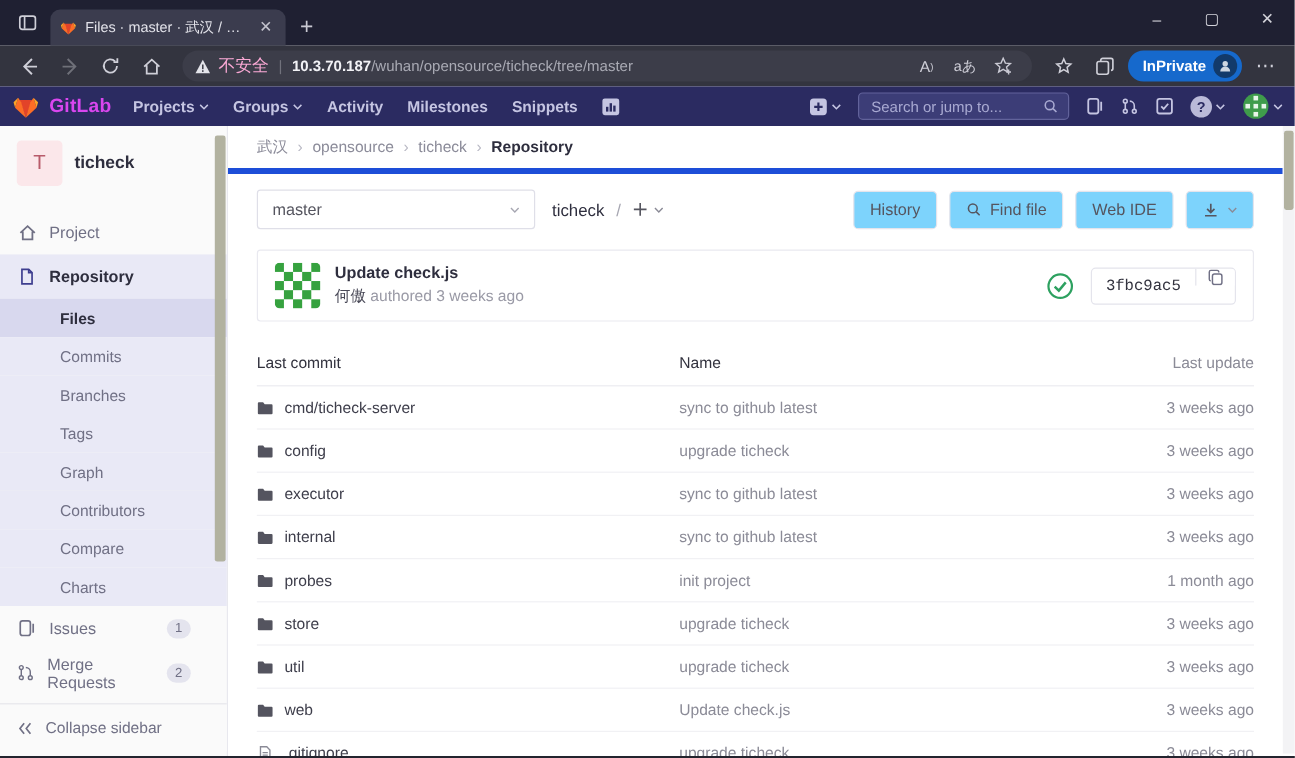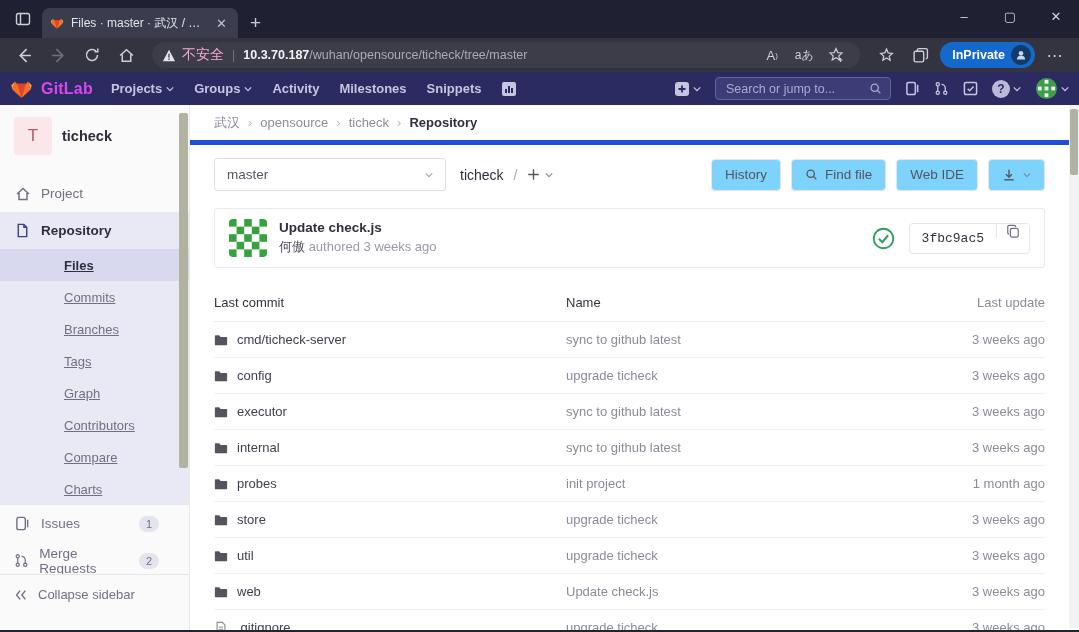--- a/index.html
+++ b/index.html
@@ -49,27 +49,27 @@
   .help-circle{width:18px;height:18px;border-radius:50%;background:#babad8;color:#2b2b61;font-size:12px;font-weight:bold;display:flex;align-items:center;justify-content:center;}
 
   
   .app{position:absolute;top:105px;left:0;right:0;bottom:0;}
   .sidebar{position:absolute;left:0;top:0;bottom:0;width:190px;background:#fafafa;border-right:1px solid #e8e8ee;}
   .proj-head{display:flex;align-items:center;gap:10px;padding:12px 14px 14px;}
   .proj-avatar{width:38px;height:38px;border-radius:4px;background:#fbe7ea;color:#b85c6b;font-size:17px;display:flex;align-items:center;justify-content:center;}
   .proj-name{font-size:14.5px;font-weight:bold;color:#2e2e3e;}
   .side-nav{margin-top:6px;}
   .side-item{display:flex;align-items:center;gap:10px;height:37px;padding:0 14px;font-size:13.5px;color:#707085;position:relative;}
-  .side-item.level1{padding-left:64px;height:32px;font-size:13px;text-decoration:underline;}
+  .side-item.level1{padding-left:50px;height:32px;font-size:13px;}
   .side-item.in-section{background:#e9e9f6;}
   .side-item.active{background:#d8d8ee;color:#2e2e3e;font-weight:bold;}
   .side-item.section-head{color:#2e2e3e;font-weight:bold;}
   .side-item .s-ico{width:17px;display:flex;justify-content:center;}
   .side-badge{margin-left:auto;margin-right:16px;background:#e4e4ee;color:#707085;border-radius:9px;font-size:11px;padding:2px 7px;font-weight:normal;}
-  .collapse-bar{position:absolute;bottom:16px;left:0;right:0;height:40px;border-top:1px solid #e6e6ec;display:flex;align-items:center;gap:10px;padding:0 14px;font-size:13px;color:#707085;background:#fafafa;}
+  .collapse-bar{position:absolute;bottom:4px;left:0;right:0;height:40px;border-top:1px solid #e6e6ec;display:flex;align-items:center;gap:10px;padding:0 14px;font-size:13px;color:#707085;background:#fafafa;}
   .side-scroll{position:absolute;right:1px;top:4px;width:9px;bottom:46px;}
   .side-scroll .thumb{position:absolute;top:4px;left:0;width:9px;height:355px;background:#b2b2a0;border-radius:2px;}
 
   .main{position:absolute;left:190px;top:0;right:10px;bottom:0;background:#fff;overflow:hidden;}
   .crumbs{height:40px;display:flex;align-items:center;padding:0 24px;font-size:13px;color:#8b8b99;gap:8px;border-bottom:5px solid #1d4ed8;}
   .crumbs .sep{color:#b9b9c4;}
   .crumbs .current{color:#2e2e3e;font-weight:bold;}
 
   .tree-controls{display:flex;align-items:center;padding:13px 24px 11px;gap:14px;}
   .branch-select{width:232px;height:33px;border:1px solid #dfdfe8;border-radius:3px;display:flex;align-items:center;padding:0 12px;font-size:13.5px;color:#55555f;background:#fff;}

